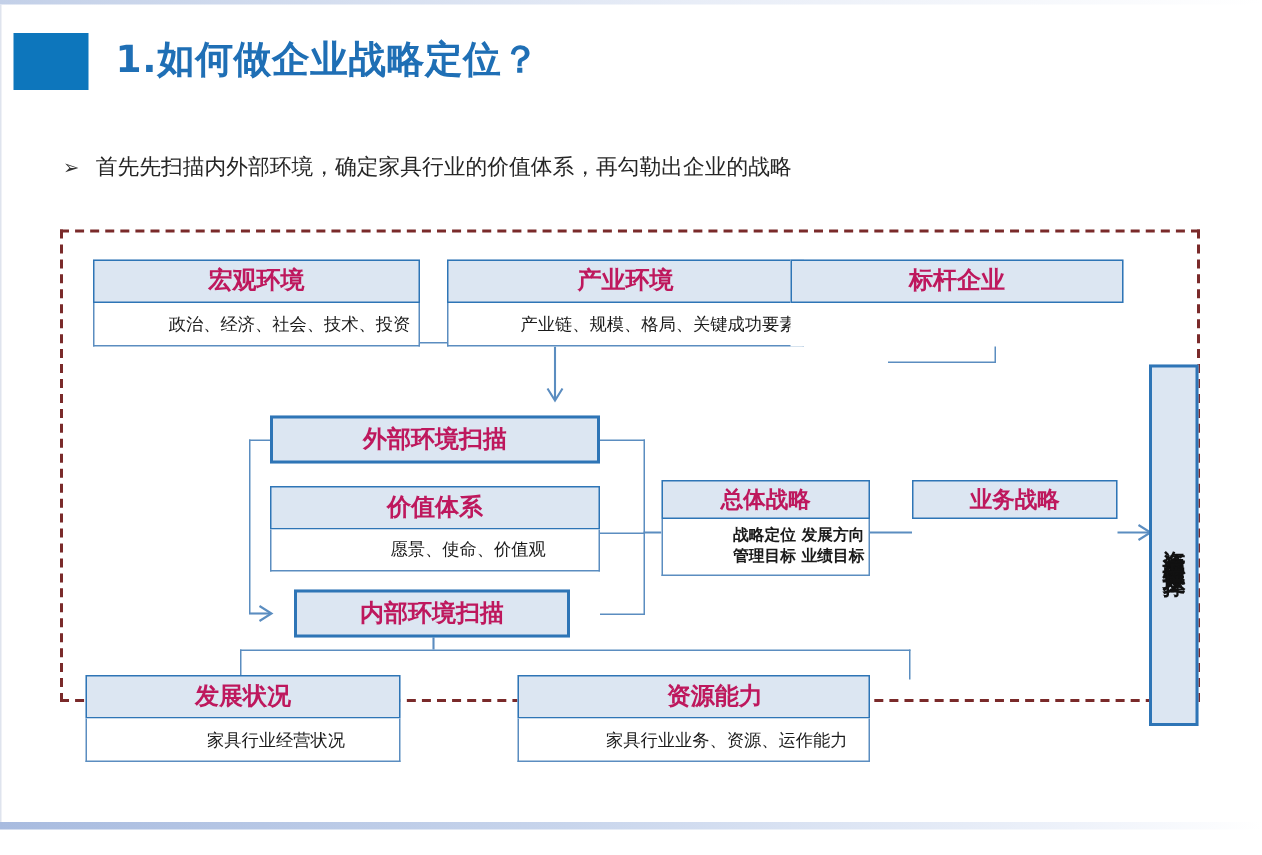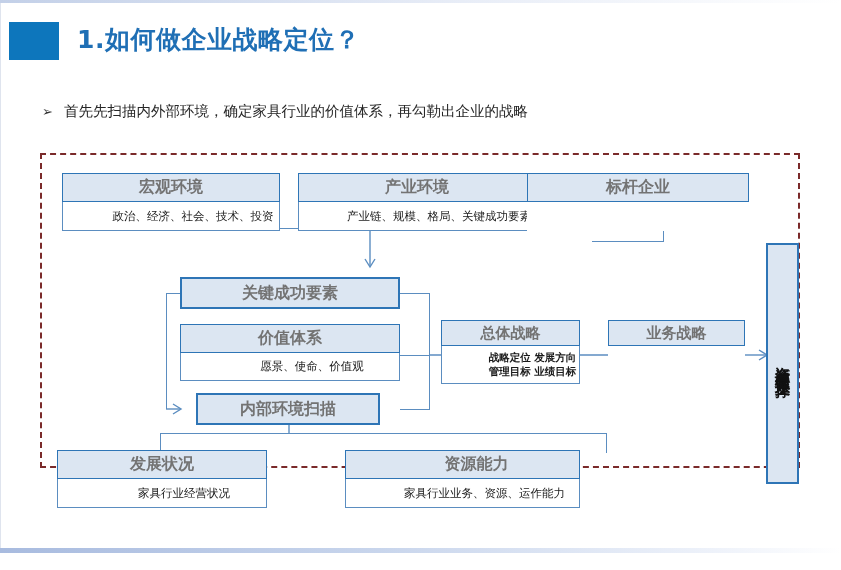--- a/index.html
+++ b/index.html
@@ -25,21 +25,21 @@
 
   
   .diagram{position:absolute;left:0;top:140px;width:841px;height:400px;}
   .dash-frame{position:absolute;left:40px;top:13px;width:760px;height:315px;
     border:2.2px dashed #7a2a2a;box-sizing:border-box;}
 
   
   .node{position:absolute;box-sizing:border-box;background:#ffffff;}
   .node .hd{background:#dce6f2;border:1.6px solid #2E75B6;box-sizing:border-box;
     display:flex;align-items:center;justify-content:center;
-    font-weight:bold;color:#737373;}
+    font-weight:bold;color:#be185d;}
   .node .bd{background:#ffffff;border:1.3px solid #5B8DC0;border-top:none;box-sizing:border-box;
     display:flex;flex-direction:column;align-items:center;justify-content:center;
     color:#1a1a1a;line-height:1.25;padding-left:44px;}
   .node.single .hd{border-width:2px;}
 
   
   .vnode{position:absolute;box-sizing:border-box;background:#dce6f2;
     border:2px solid #2E75B6;display:flex;align-items:center;justify-content:center;}
   .vnode span{writing-mode:vertical-rl;text-orientation:upright;
     font-weight:bold;font-size:15px;color:#111;letter-spacing:2px;line-height:1.08;}
@@ -120,21 +120,21 @@
   <div class="node" style="left:298px;top:33px;width:238px;height:58px;">
     <div class="hd" style="height:29px;font-size:16px;">产业环境</div>
     <div class="bd" style="height:29px;font-size:11.5px;">产业链、规模、格局、关键成功要素</div>
   </div>
 
   <div class="node" style="left:527px;top:33px;width:222px;height:58px;">
     <div class="hd" style="height:29px;font-size:16px;">标杆企业</div>
   </div>
 
   <div class="node single" style="left:180px;top:137px;width:220px;height:32px;">
-    <div class="hd" style="height:32px;font-size:16px;">关键成功要素</div>
+    <div class="hd" style="height:32px;font-size:16px;">外部环境扫描</div>
   </div>
 
   <div class="node" style="left:180px;top:184px;width:220px;height:57px;">
     <div class="hd" style="height:29px;font-size:16px;">价值体系</div>
     <div class="bd" style="height:28px;font-size:11.5px;">愿景、使命、价值观</div>
   </div>
 
   <div class="node single" style="left:176px;top:253px;width:184px;height:32px;margin-left:20px;">
     <div class="hd" style="height:32px;font-size:16px;">内部环境扫描</div>
   </div>

